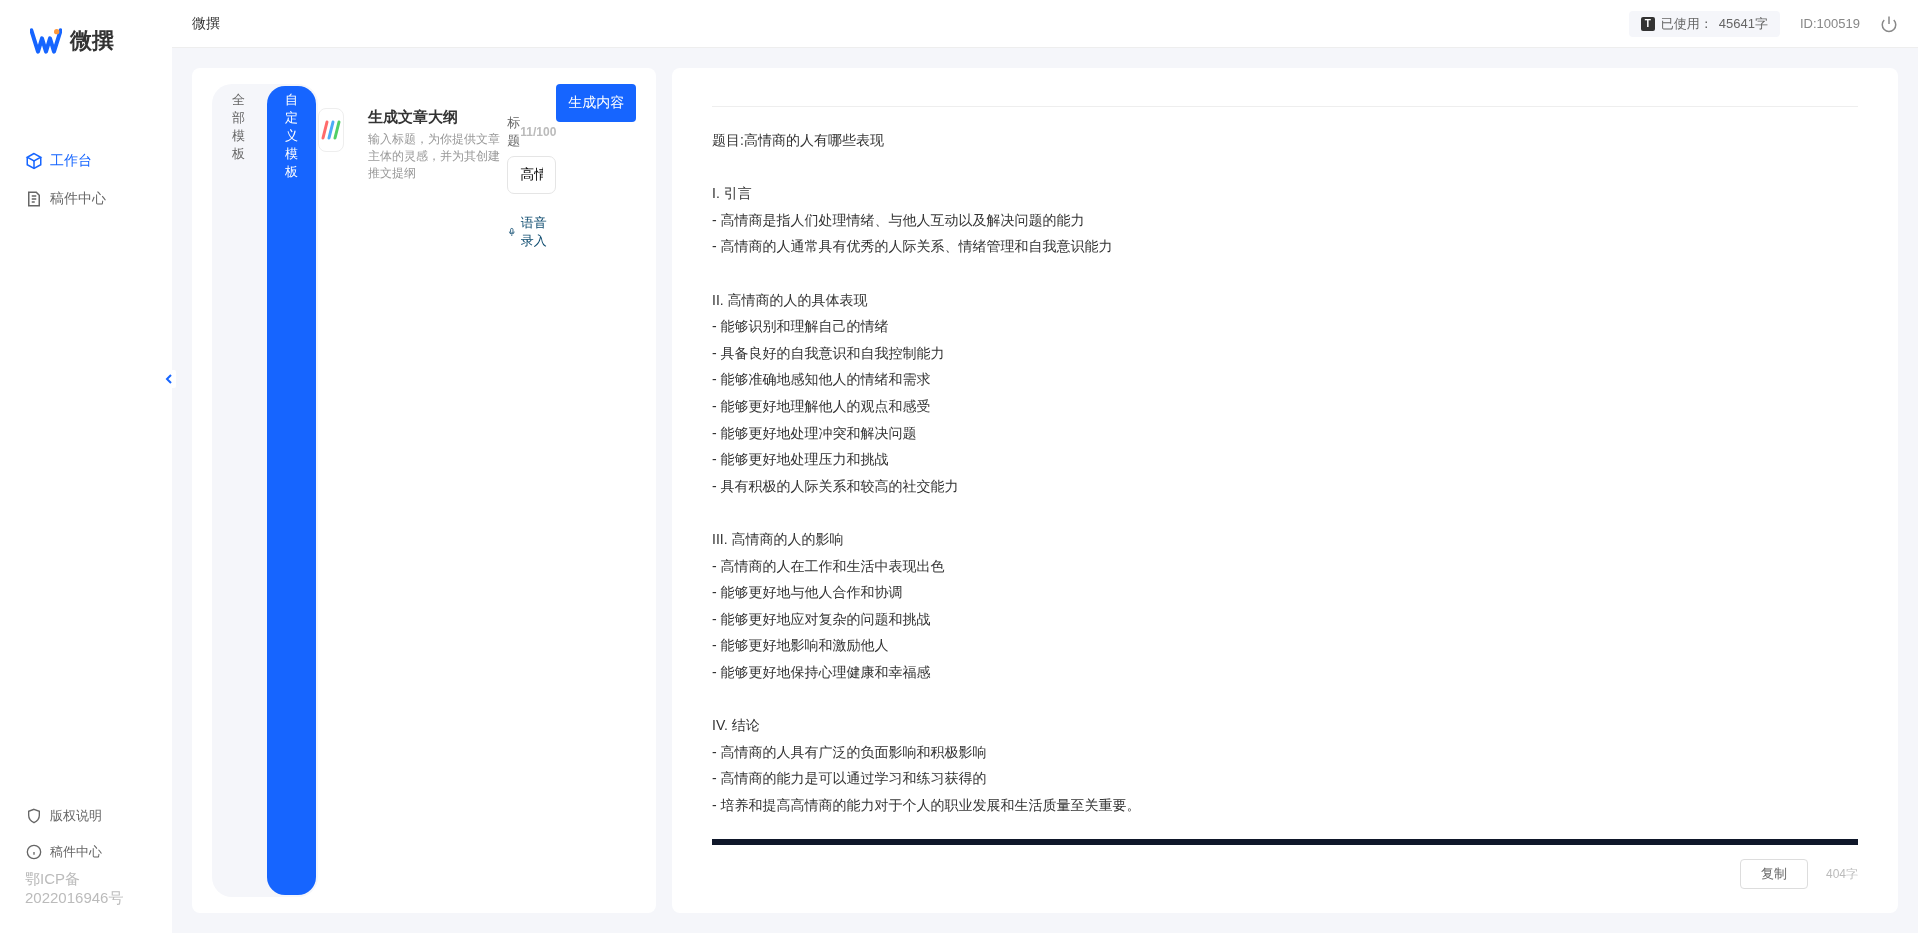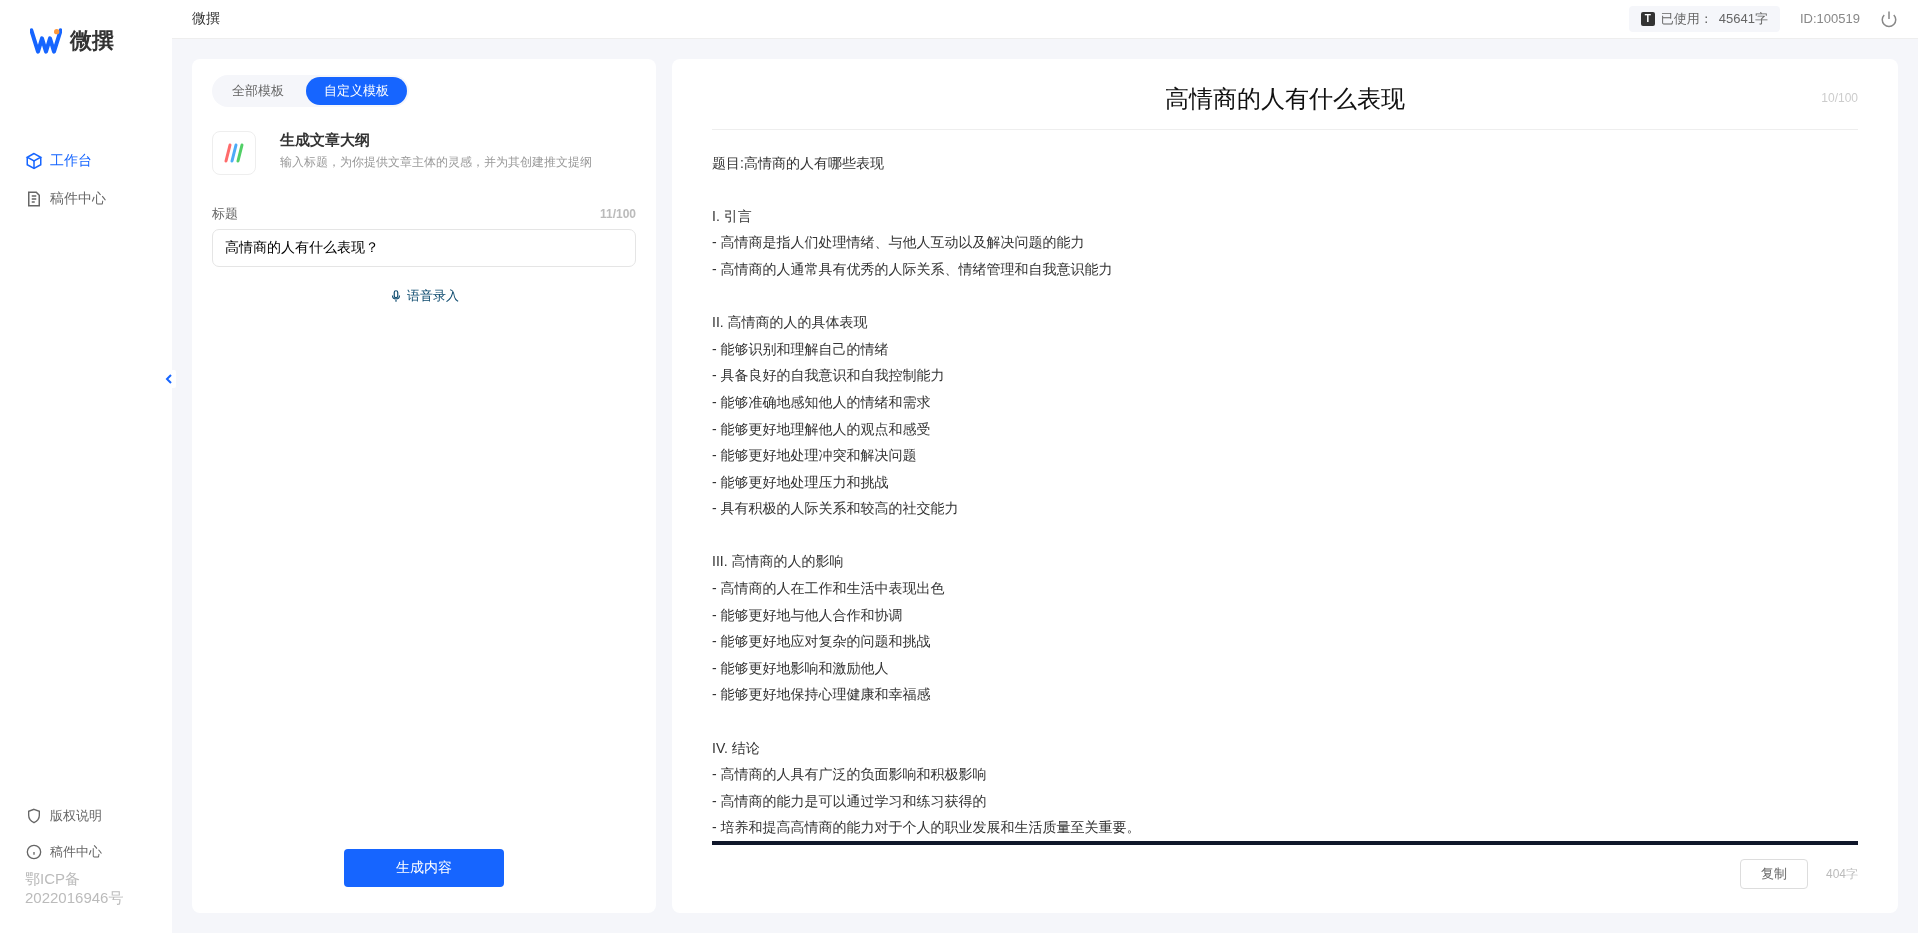--- a/index.html
+++ b/index.html
@@ -28,21 +28,21 @@
     .breadcrumb { font-size: 14px; color: #333; }
     .topbar-right { display: flex; align-items: center; gap: 20px; }
     .usage-badge { background: #f5f6fa; border-radius: 4px; padding: 4px 12px; display: flex; align-items: center; gap: 6px; font-size: 13px; color: #666; }
     .usage-badge .t-icon { width: 14px; height: 14px; background: #333; border-radius: 2px; color: #fff; display: flex; align-items: center; justify-content: center; font-size: 10px; font-weight: bold; }
     .user-id { color: #888; font-size: 13px; }
     .power-icon { width: 18px; height: 18px; cursor: pointer; color: #888; }
     
     .content { flex: 1; display: flex; gap: 16px; padding: 20px; }
     
     
-    .left-panel { width: 464px; background: #fff; border-radius: 8px; padding: 16px 20px; display: flex; flex-direction: column; }
+    .left-panel { width: 464px; background: #fff; border-radius: 8px; padding: 16px 20px; display: flex; flex-direction: row; }
     .tabs { display: flex; gap: 4px; background: #f5f6fa; border-radius: 20px; padding: 2px; width: fit-content; }
     .tab { padding: 5px 18px; border-radius: 18px; font-size: 13px; cursor: pointer; color: #666; }
     .tab.active { background: #1665ff; color: #fff; }
     
     .template-card { display: flex; gap: 24px; margin-top: 24px; align-items: flex-start; }
     .template-icon { width: 44px; height: 44px; background: #fff; border: 1px solid #eee; border-radius: 8px; display: flex; align-items: center; justify-content: center; font-size: 20px; }
     .template-info h3 { font-size: 15px; font-weight: 600; color: #333; margin-bottom: 4px; }
     .template-info p { font-size: 12px; color: #999; }
     
     .form-section { margin-top: 30px; flex: 1; }
@@ -55,21 +55,21 @@
     
     .generate-btn { width: 160px; height: 38px; background: #1665ff; color: #fff; border: none; border-radius: 4px; font-size: 14px; cursor: pointer; margin: 0 auto 10px; display: block; }
     
     
     .right-panel { flex: 1; background: #fff; border-radius: 8px; padding: 24px 40px; display: flex; flex-direction: column; }
     .result-header { text-align: center; position: relative; }
     .result-title { font-size: 24px; font-weight: 500; color: #111; font-family: "Songti SC", "SimSun", serif; }
     .result-counter { position: absolute; right: 0; top: 8px; font-size: 12px; color: #ccc; }
     .result-divider { height: 1px; background: #eee; margin: 14px 0 20px; }
     .result-body { flex: 1; font-size: 14px; line-height: 1.9; color: #333; white-space: pre-line; overflow-y: auto; }
-    .result-footer { border-top: 4px solid #0f172a; padding-top: 14px; display: flex; justify-content: flex-end; align-items: center; gap: 18px; }
+    .result-footer { border-top: 6px solid #0f172a; padding-top: 14px; display: flex; justify-content: flex-end; align-items: center; gap: 18px; }
     .copy-btn { padding: 5px 20px; border: 1px solid #ddd; background: #fff; border-radius: 4px; font-size: 13px; color: #666; cursor: pointer; }
     .word-count { font-size: 12px; color: #bbb; }
   </style>
 </head>
 <body>
 
 <div class="app">
 
   <aside class="sidebar">
     <div class="logo-section">
@@ -179,24 +179,20 @@
                 <path d="M6 11a6 6 0 0012 0M12 19v3"></path>
               </svg>
             <span>语音录入</span>
           </div>
         </div>
 
         <button class="generate-btn">生成内容</button>
       </section>
 
       <section class="right-panel">
-        <div class="result-header">
-          <h1 class="result-title">高情商的人有什么表现</h1>
-          <span class="result-counter">10/100</span>
-        </div>
         <div class="result-divider"></div>
         <div class="result-body">题目:高情商的人有哪些表现
 
 I. 引言
 - 高情商是指人们处理情绪、与他人互动以及解决问题的能力
 - 高情商的人通常具有优秀的人际关系、情绪管理和自我意识能力
 
 II. 高情商的人的具体表现
 - 能够识别和理解自己的情绪
 - 具备良好的自我意识和自我控制能力

